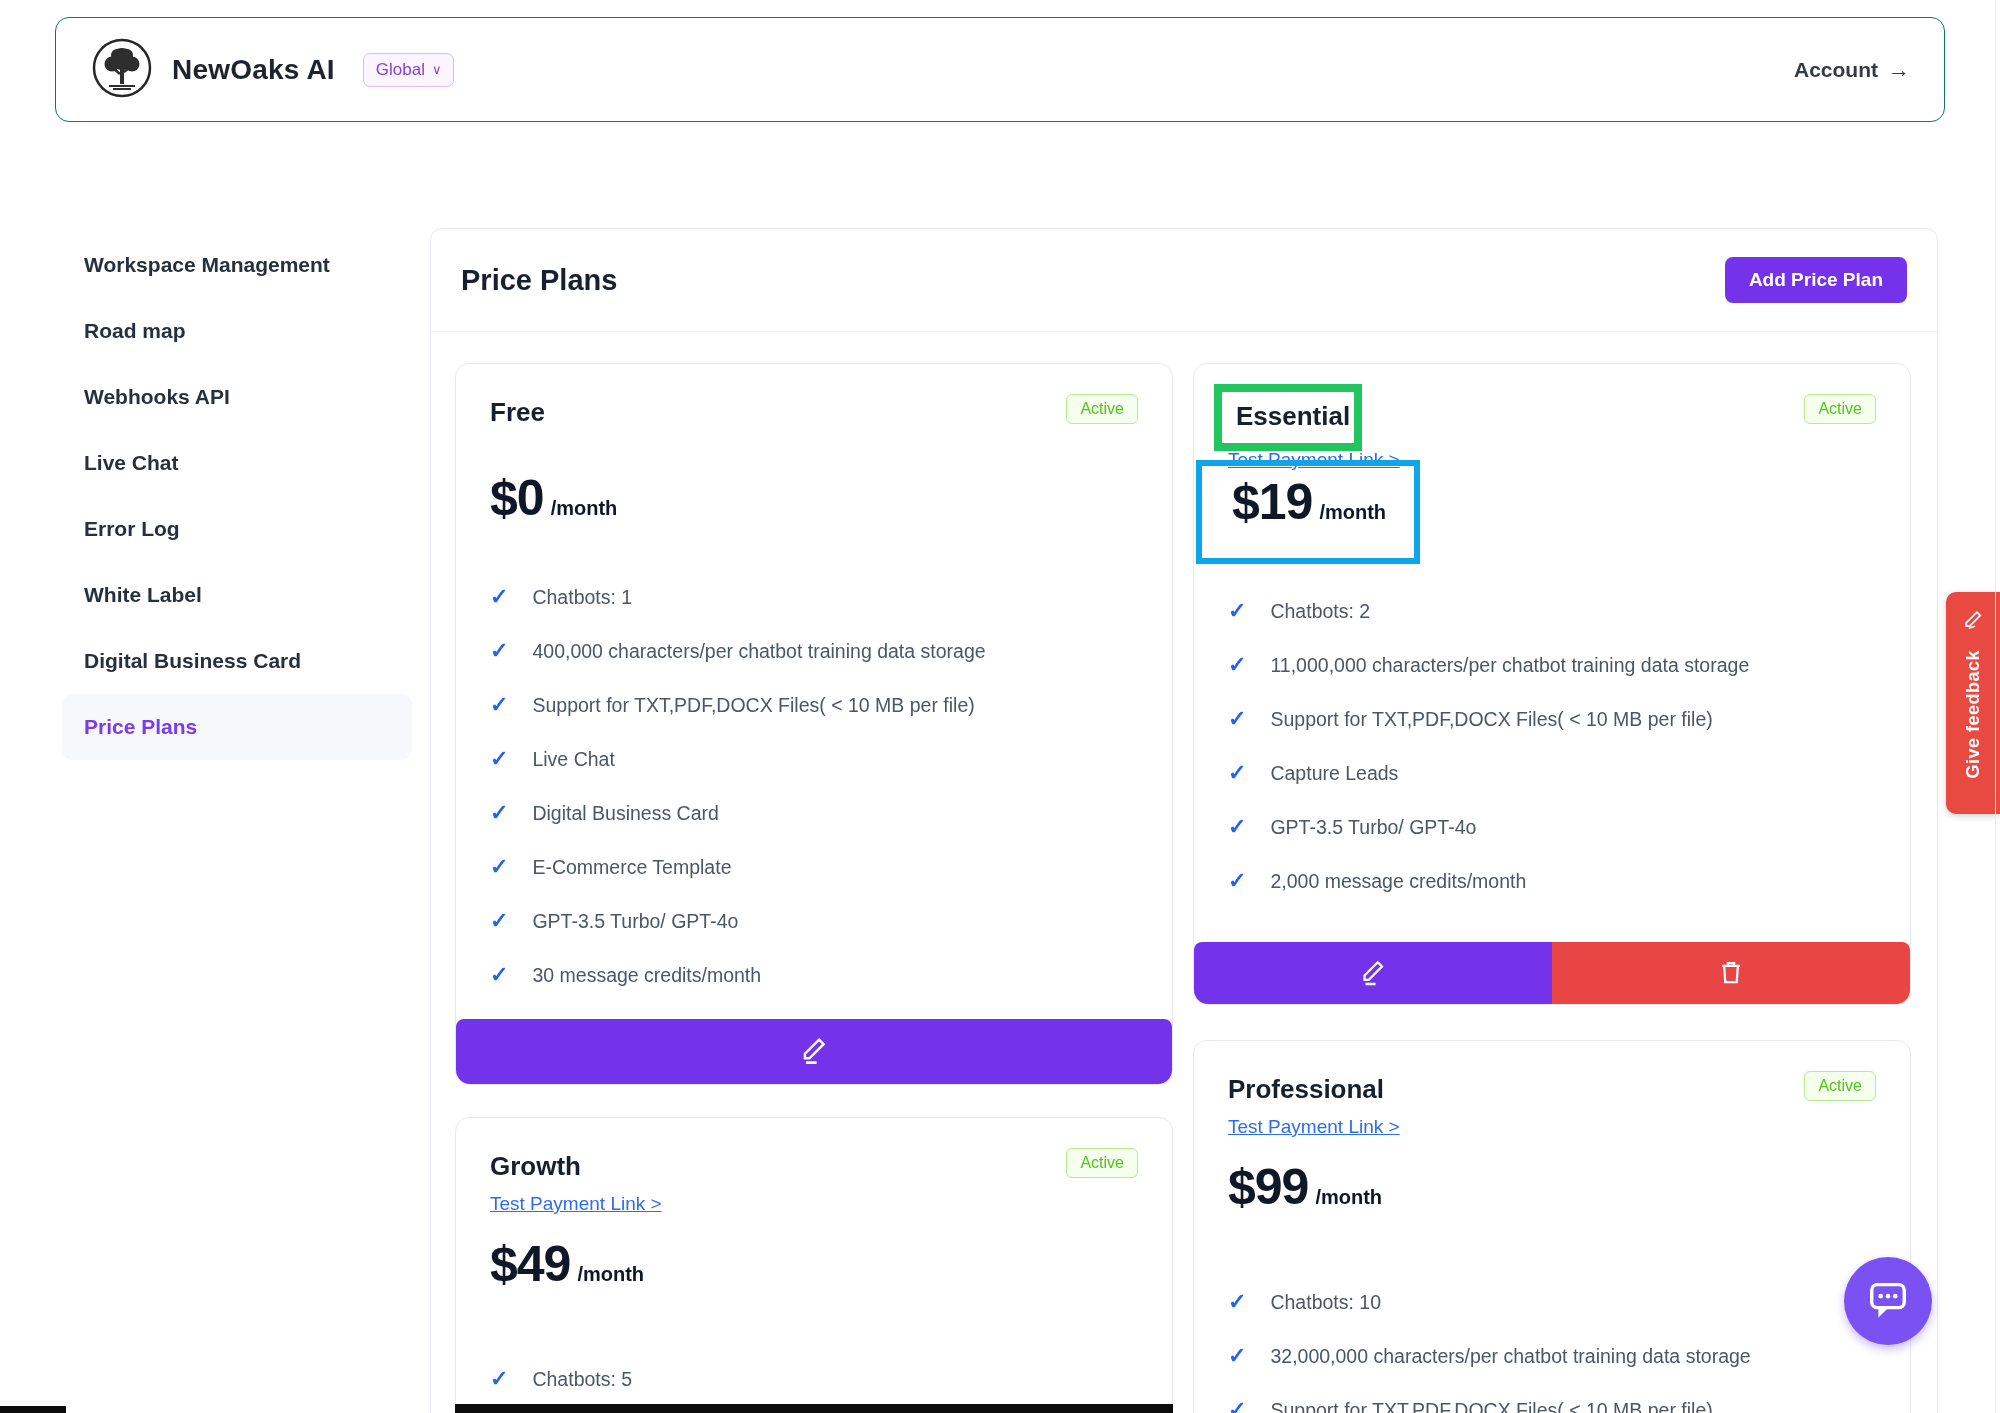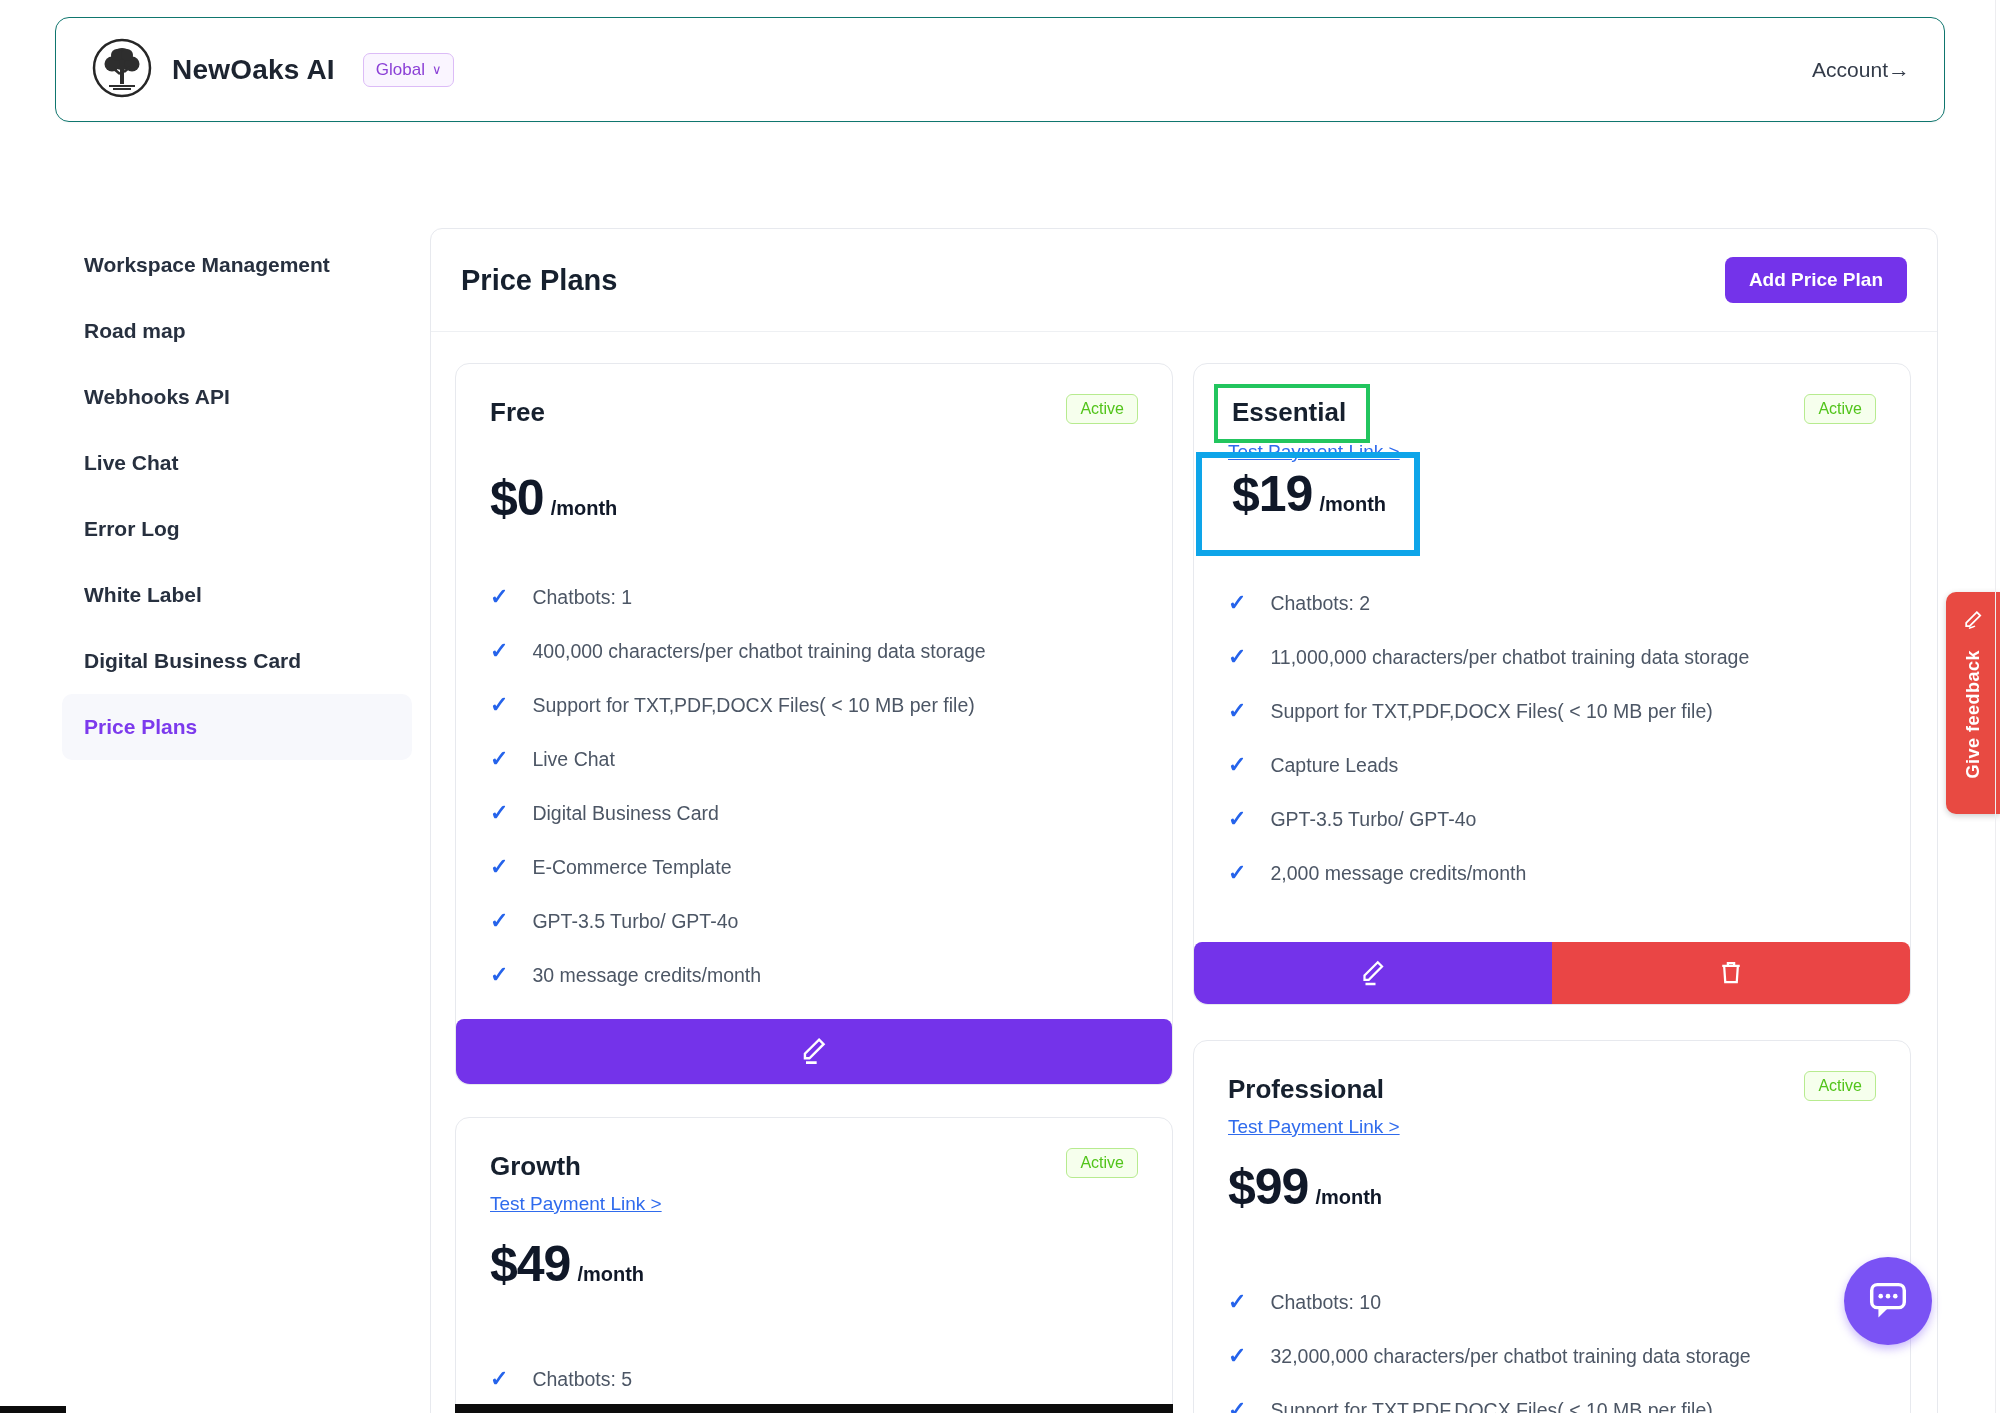--- a/index.html
+++ b/index.html
@@ -11,22 +11,22 @@
     background:#fff; border:1px solid #0f766e; border-radius:14px;
     display:flex; align-items:center; padding:0 34px; box-shadow:0 1px 2px rgba(16,24,40,.03); }
   .brand-group { display:flex; align-items:center; gap:18px; }
   .brand-name { font-size:28px; font-weight:600; color:#1d2430; letter-spacing:.2px; }
   .region-pill { margin-left:10px; display:inline-flex; align-items:center; gap:7px;
     background:#faf5ff; border:1px solid #dcbcf7; color:#8b3fd6; font-size:17px; font-weight:500;
     padding:6px 12px; border-radius:7px; cursor:pointer; }
   .region-pill .chev { font-size:13px; color:#8b3fd6; }
   .topnav { display:flex; align-items:center; gap:52px; margin-left:160px; }
   .topnav a { font-size:21px; font-weight:500; color:#39414f; text-decoration:none; cursor:pointer; }
-  .account { margin-left:auto; display:flex; align-items:center; gap:0;
-    font-size:21px; font-weight:400; color:#333b49; cursor:pointer; }
+  .account { margin-left:auto; display:flex; align-items:center; gap:10px;
+    font-size:21px; font-weight:700; color:#333b49; cursor:pointer; }
   .account .arr { font-size:22px; color:#333b49; }
 
   
   .sidebar { position:absolute; left:62px; top:232px; width:350px; }
   .side-item { height:66px; display:flex; align-items:center; padding:0 22px;
     font-size:21px; font-weight:700; color:#27303f; border-radius:10px; cursor:pointer;text-align:center; }
   .side-item.active { background:#f7f8fc; color:#7c3aed; }
 
   
   .main-card { position:absolute; left:430px; top:228px; width:1508px; height:1260px;
@@ -58,22 +58,22 @@
   .feat-text { font-size:19.5px; color:#4c5665; }
   .card-actions { position:absolute; left:0; right:0; bottom:0; height:65px;
     display:flex; border-radius:8px 8px 14px 14px; overflow:hidden; }
   .card-actions.short { height:62px; }
   .act-btn { flex:1; display:flex; align-items:center; justify-content:center;
     border:none; cursor:pointer; }
   .act-edit { background:#7433ea; }
   .act-del { background:#ea4545; }
 
   
-  .annot-title { display:inline-block; border:4px solid #22c55e;
-    padding:6px 20px 9px 14px; margin:-10px 0 -11px -14px; }
+  .annot-title { display:inline-block; border:8px solid #22c55e;
+    padding:6px 4px 9px 14px; margin:-10px 0 -11px -14px; }
   .annot-price { display:inline-block; border:6px solid #0ea5e9;
     padding:8px 28px 16px 30px; margin:-12px 0 -20px -32px; }
 
   
   .feedback-tab { position:absolute; right:0; top:592px; width:54px; height:222px;
     background:#e84a42; border-radius:10px 0 0 10px; display:flex; flex-direction:column;
     align-items:center; padding-top:16px; gap:14px; cursor:pointer;
     box-shadow:0 2px 6px rgba(0,0,0,.2); }
   .feedback-label { writing-mode:vertical-rl; transform:rotate(180deg);
     color:#fff; font-size:18px; font-weight:700; letter-spacing:.5px; }

